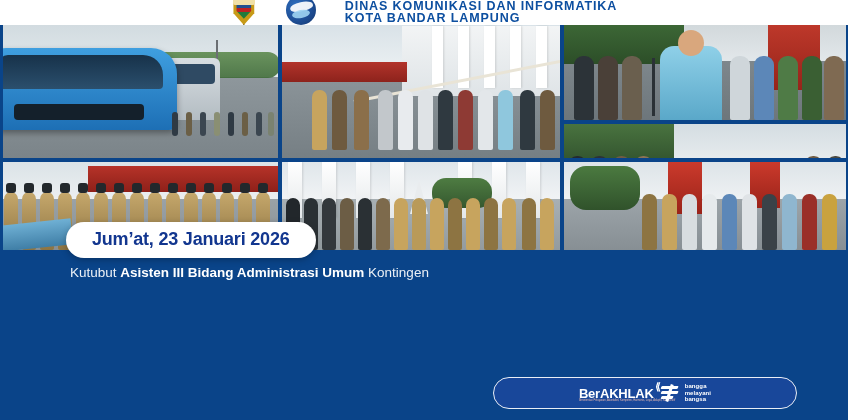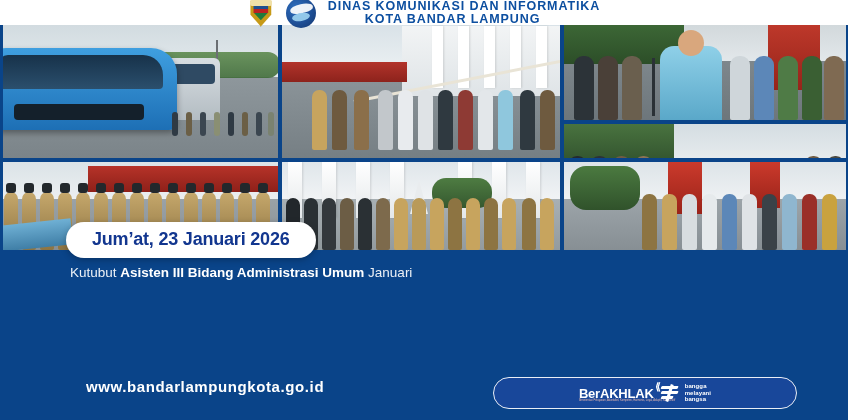--- a/index.html
+++ b/index.html
@@ -6,22 +6,22 @@
   body{
     width:848px;height:420px;overflow:hidden;
     background:#0a4489;
     font-family:"Liberation Sans", sans-serif;
   }
   .poster{position:relative;width:848px;height:420px;background:#0a4489;overflow:hidden;}
 
   
   .header{
     position:absolute;left:0;top:0;width:848px;height:25px;
-    background:#ffffff;display:flex;align-items:center;
-    justify-content:center;gap:12px;z-index:40;
+    background:#ffffff;display:flex;align-items:flex-end;
+    justify-content:center;gap:29px;z-index:40;
   }
   .crest{
     width:26px;height:28px;position:relative;flex:0 0 auto;
   }
   .crest .shield{
     position:absolute;inset:0;
     background:#c79a17;
     clip-path:polygon(10% 8%,90% 8%,90% 58%,50% 100%,10% 58%);
     border:1px solid #6d4d05;
     box-sizing:border-box;
@@ -52,21 +52,20 @@
     background:#9fd4f2;opacity:.9;transform:rotate(-10deg);
   }
   .htext{line-height:1.02;}
   .htext .l1{
     font-size:12.5px;font-weight:bold;color:#0d4fa0;letter-spacing:.9px;
     white-space:nowrap;
   }
   .htext .l2{
     font-size:12.5px;font-weight:bold;color:#0d4fa0;letter-spacing:.9px;
     white-space:nowrap;
-    margin-left:37px;
   }
 
   
   .collage{position:absolute;left:0;top:0;width:848px;height:250px;z-index:10;}
   .ph{position:absolute;overflow:hidden;background:#7f8b93;}
   .ph > .sky{position:absolute;left:0;top:0;width:100%;height:42%;}
   .ph > .ground{position:absolute;left:0;bottom:0;width:100%;height:58%;}
 
   
   #p1{left:0;top:18px;width:278px;height:140px;}
@@ -460,25 +459,24 @@
       <div class="l2">KOTA BANDAR LAMPUNG</div>
     </div>
   </div>
 
   <div class="date-pill">
     <span>Jum’at, 23 Januari 2026</span>
   </div>
 
   <div class="textblock">
     <div class="subtitle">
-      <div class="s1"><span class="light">Kutubut </span><span class="bold">Asisten III Bidang Administrasi Umum</span><span class="light"> Januari</span></div>
+      <div class="s1"><span class="light">Kutubut </span><span class="bold">Asisten III Bidang Administrasi Umum</span><span class="light"> Kontingen</span></div>
     </div>
   </div>
 
-  <div class="url">www.bandarlampungkota.go.id</div>
 
   <div class="berakhlak">
     <div class="word">
       <span>BerAKHLAK</span>
       <span class="tick">⟪</span>
       <span class="sub">Berorientasi Pelayanan, Akuntabel, Kompeten, Harmonis, Loyal, Adaptif, Kolaboratif</span>
     </div>
     <div class="mark">
       <i></i>
         <i></i>

